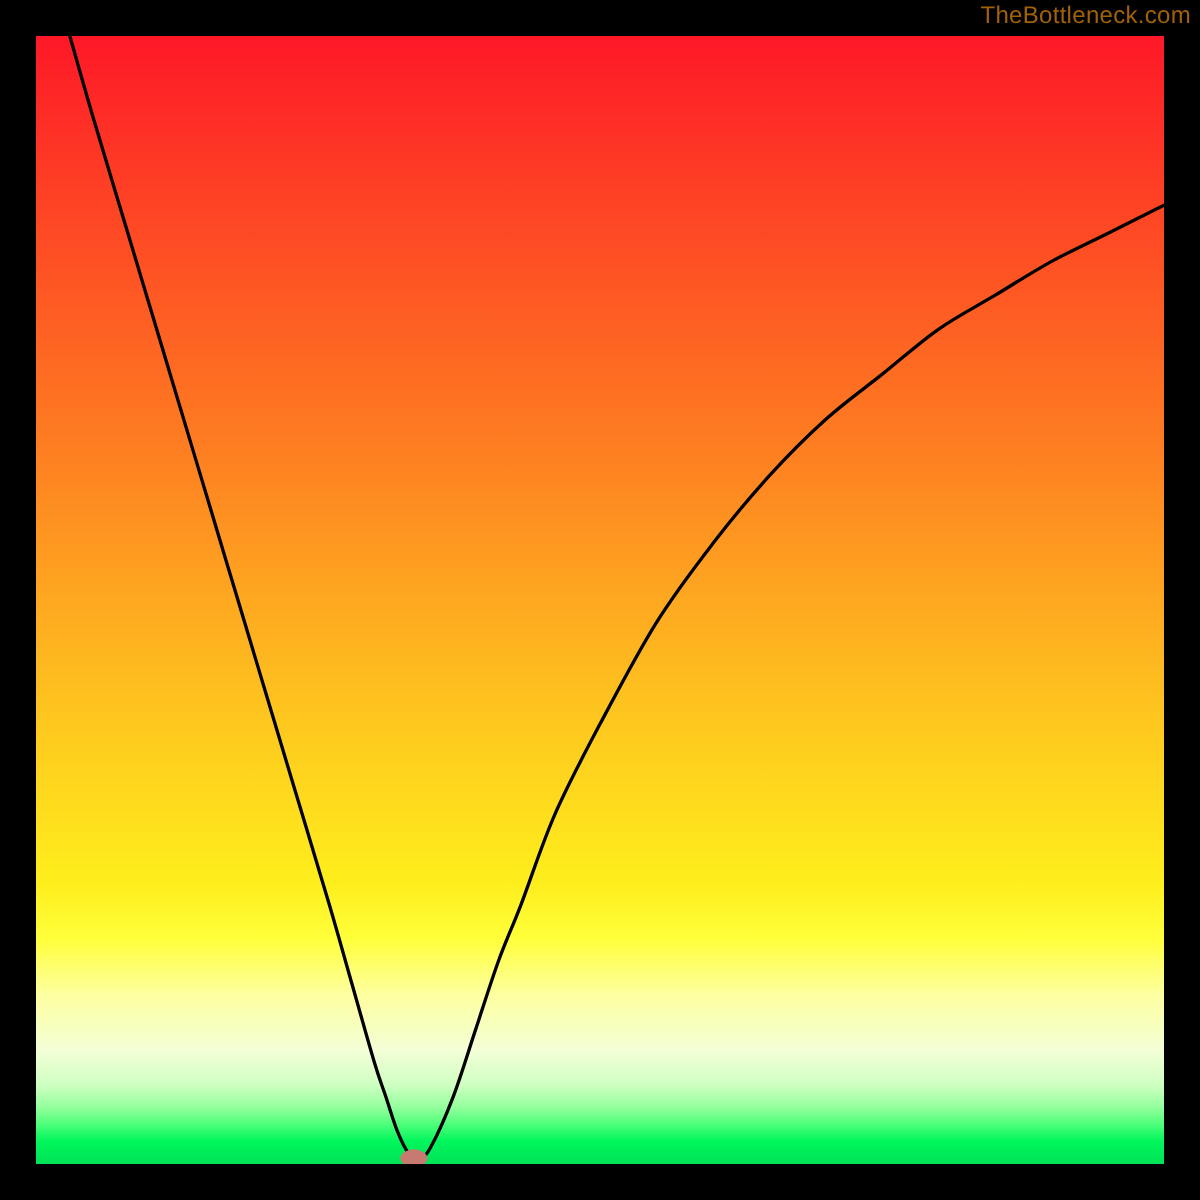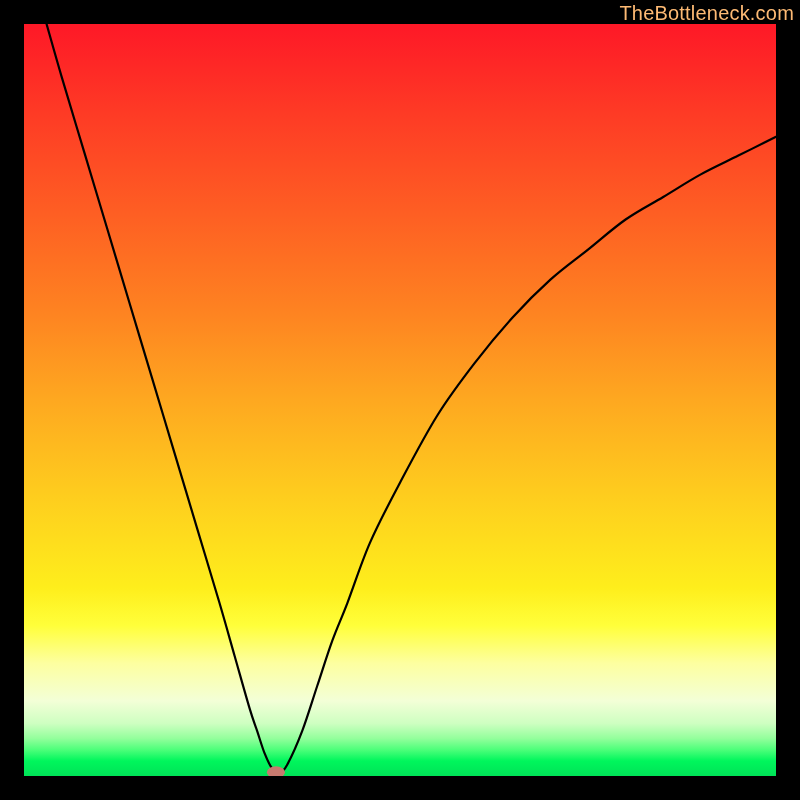--- a/index.html
+++ b/index.html
@@ -23,22 +23,22 @@
     position: absolute;
     left: 0;
     top: 0;
     width: 752px;
     height: 752px;
   }
   .watermark {
     position: absolute;
     top: 2px;
     right: 6px;
-    color: #fdba74;
-    font-size: 20px;
+    color: #a16207;
+    font-size: 16px;
     font-weight: 500;
     letter-spacing: 0.2px;
     font-family: Arial, Helvetica, sans-serif;
   }
   svg {
     display: block;
   }
   .marker {
     fill: #c77a6f;
     stroke: none;

